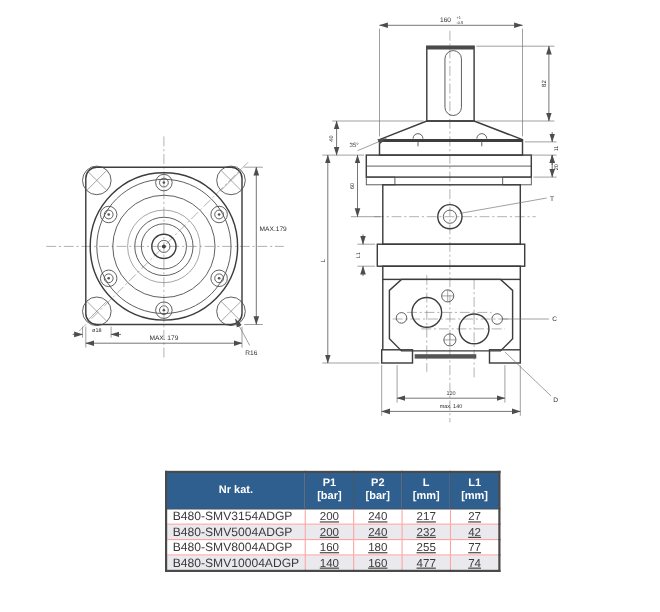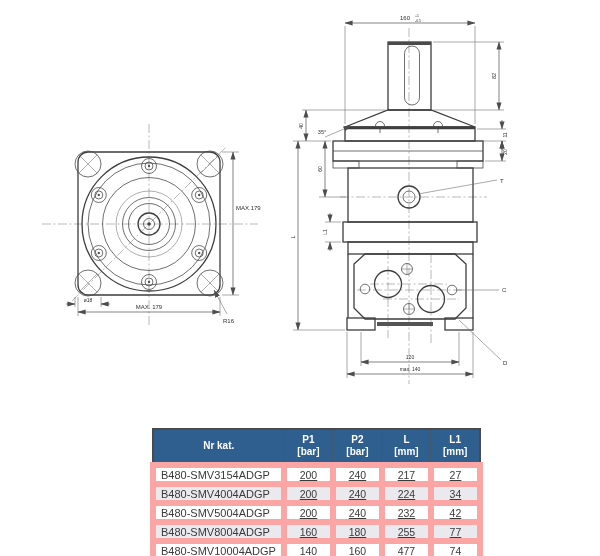--- a/index.html
+++ b/index.html
@@ -22,21 +22,21 @@
   table.spec{
     position:absolute;left:150px;top:428px;border-collapse:collapse;
     border:2px solid #4a4a4a;background:#fff;
   }
   table.spec th{
     background:#2f5f8f;color:#fff;font-size:10px;font-weight:bold;
     border:1px solid #43576b;padding:1px 3px;line-height:1.18;height:30px;
     text-align:center;vertical-align:middle;
   }
   table.spec td{
-    font-size:10.5px;color:#3a3a3a;border:6px solid #fca5a5;
+    font-size:10.5px;color:#3a3a3a;border:1px solid #fca5a5;
     padding:0 5px;height:13px;text-align:center;white-space:nowrap;
   }
   table.spec td.name{text-align:left;font-size:11px;min-width:108px;}
   table.spec td.num{min-width:33px;text-decoration:underline;}
   table.spec tbody tr:nth-child(even) td{background:#e9e9ee;}
   .hl2{display:block;}
 </style>
 </head>
 <body>
 
@@ -316,27 +316,20 @@
     </thead>
     <tbody>
       <tr>
         <td class="name">B480-SMV3154ADGP</td>
         <td class="num">200</td>
         <td class="num">240</td>
         <td class="num">217</td>
         <td class="num">27</td>
       </tr>
       <tr>
-        <td class="name">B480-SMV4004ADGP</td>
-        <td class="num">200</td>
-        <td class="num">240</td>
-        <td class="num">224</td>
-        <td class="num">34</td>
-      </tr>
-      <tr>
         <td class="name">B480-SMV5004ADGP</td>
         <td class="num">200</td>
         <td class="num">240</td>
         <td class="num">232</td>
         <td class="num">42</td>
       </tr>
       <tr>
         <td class="name">B480-SMV8004ADGP</td>
         <td class="num">160</td>
         <td class="num">180</td>

